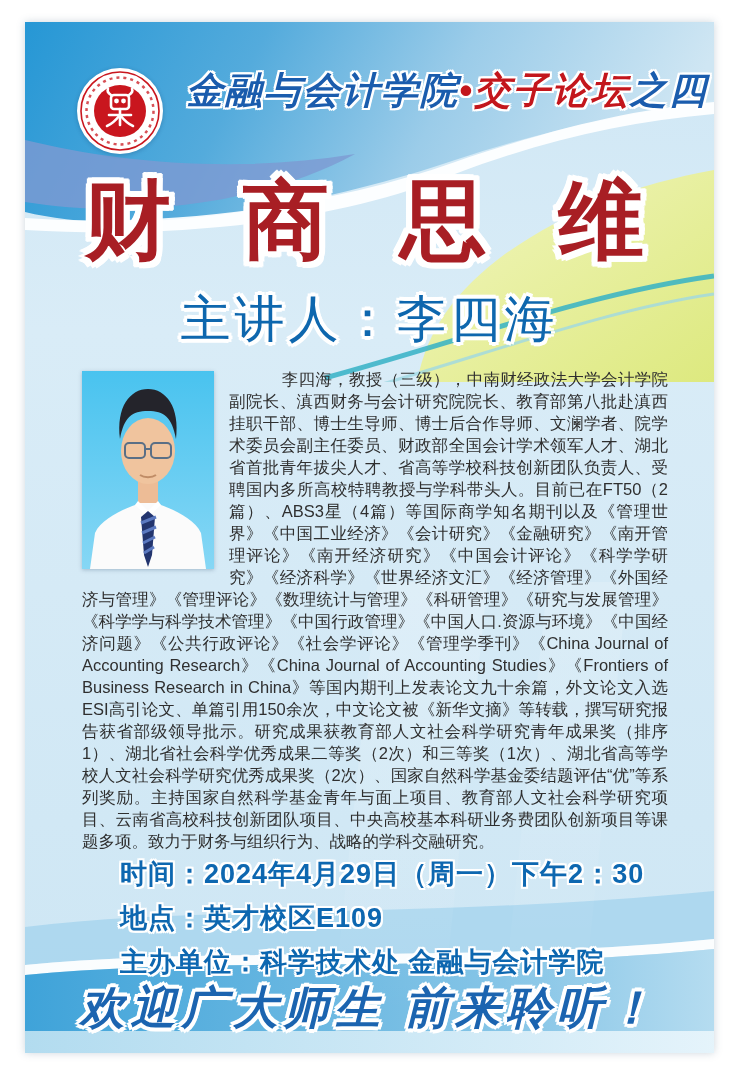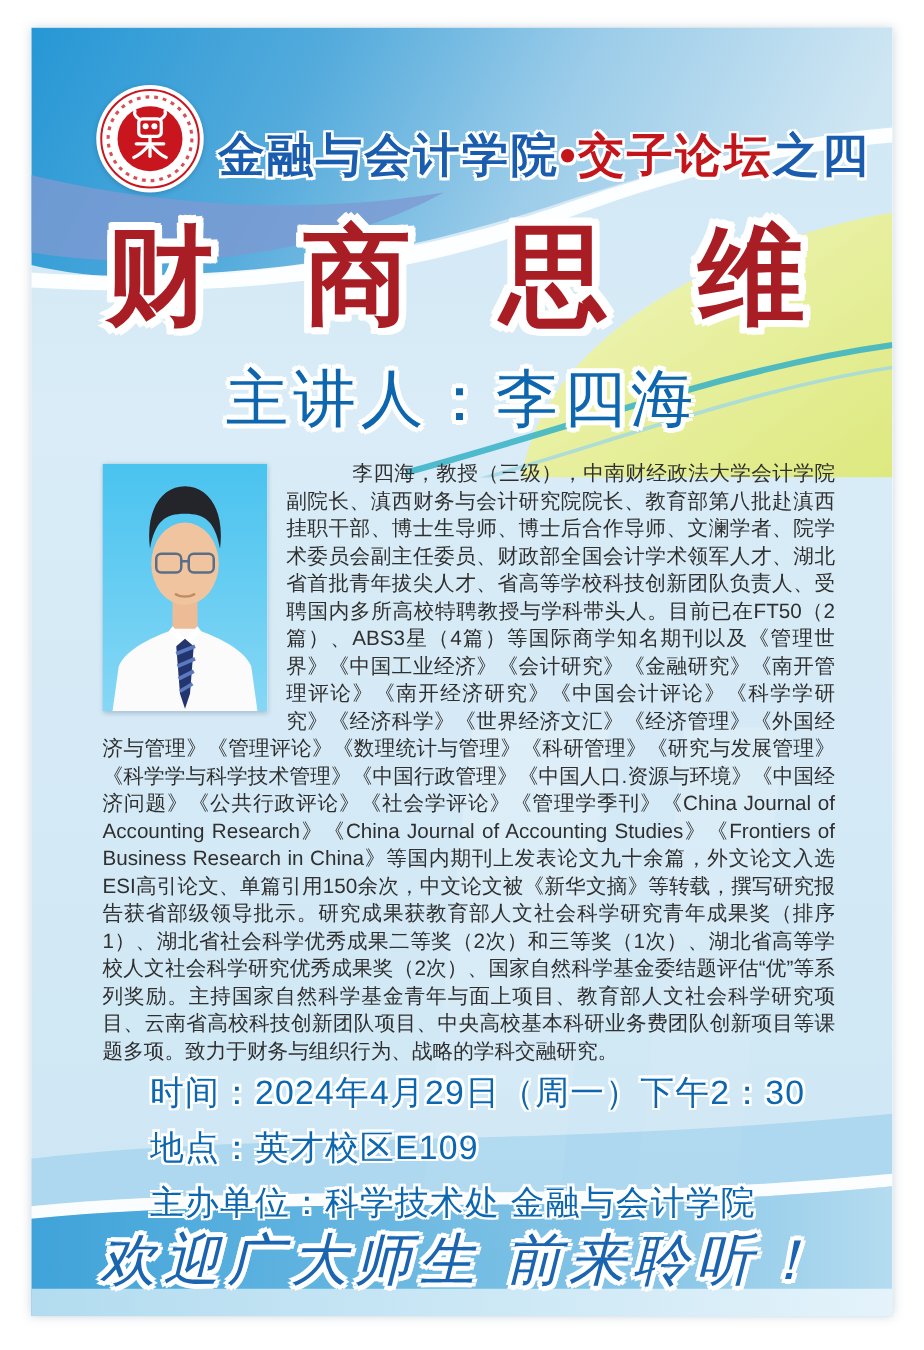--- a/index.html
+++ b/index.html
@@ -21,25 +21,24 @@
   .ray.r1{left:330px;}
   .ray.r2{left:500px;width:80px;opacity:.35;}
 
   
   .logo{position:absolute;left:52px;top:46px;width:86px;height:86px;border-radius:50%;
         background:#fff;box-shadow:0 1px 4px rgba(0,40,80,.25);
         display:flex;align-items:center;justify-content:center;}
 
   
   .college-title{
-    position:absolute;left:138px;right:6px;top:44px;text-align:center;
-    font-size:37px;font-weight:bold;letter-spacing:2px;
+    position:absolute;left:138px;right:6px;top:44px;text-align:right;
+    font-size:37px;font-weight:bold;font-style:italic;letter-spacing:2px;
     text-shadow:-2px -2px 0 #fff,2px -2px 0 #fff,-2px 2px 0 #fff,2px 2px 0 #fff,
                 -2px 0 0 #fff,2px 0 0 #fff,0 -2px 0 #fff,0 2px 0 #fff;
-    margin-top:34px;
   }
   .college-title .blue{color:#1a5cad;}
   .college-title .red{color:#c3161c;}
   .motto{
     position:absolute;right:14px;top:97px;
     font-size:33px;font-weight:bold;color:#ffffff;letter-spacing:1px;word-spacing:4px;
     text-shadow:-3px -3px 0 #d2232a,3px -3px 0 #d2232a,-3px 3px 0 #d2232a,3px 3px 0 #d2232a,
                 -3px 0 0 #d2232a,3px 0 0 #d2232a,0 -3px 0 #d2232a,0 3px 0 #d2232a;
   }
 
@@ -63,28 +62,28 @@
   .photo{float:left;width:132px;height:198px;margin:3px 15px 4px 0;
          box-shadow:0 1px 4px rgba(0,40,80,.25);}
   .photo svg{display:block;}
   .bio-text{
     margin:0;font-size:16.5px;line-height:22px;color:#2f2f2f;
     text-align:justify;text-justify:inter-ideograph;text-indent:3.2em;
   }
 
   
   .schedule{position:absolute;left:95px;top:830px;
-    font-size:27px;font-weight:normal;color:#0d67b0;line-height:44px;letter-spacing:1px;
+    font-size:27px;font-weight:bold;color:#0d67b0;line-height:44px;letter-spacing:1px;
     text-shadow:-2px -2px 0 #fff,2px -2px 0 #fff,-2px 2px 0 #fff,2px 2px 0 #fff,
                 -2px 0 0 #fff,2px 0 0 #fff,0 -2px 0 #fff,0 2px 0 #fff;
   }
 
   .welcome{
     position:absolute;left:0;width:100%;top:956px;text-align:center;
-    font-size:45px;font-weight:normal;font-style:italic;color:#1b64b0;letter-spacing:6px;
+    font-size:45px;font-weight:bold;font-style:italic;color:#1b64b0;letter-spacing:6px;
     text-shadow:-3px -3px 0 #fff,3px -3px 0 #fff,-3px 3px 0 #fff,3px 3px 0 #fff,
                 -4px 0 0 #fff,4px 0 0 #fff,0 -4px 0 #fff,0 4px 0 #fff;
   }
 </style>
 </head>
 <body>
 
 <div class="poster">
 
   <svg class="decor top" viewBox="0 0 689 360" preserveAspectRatio="none">

